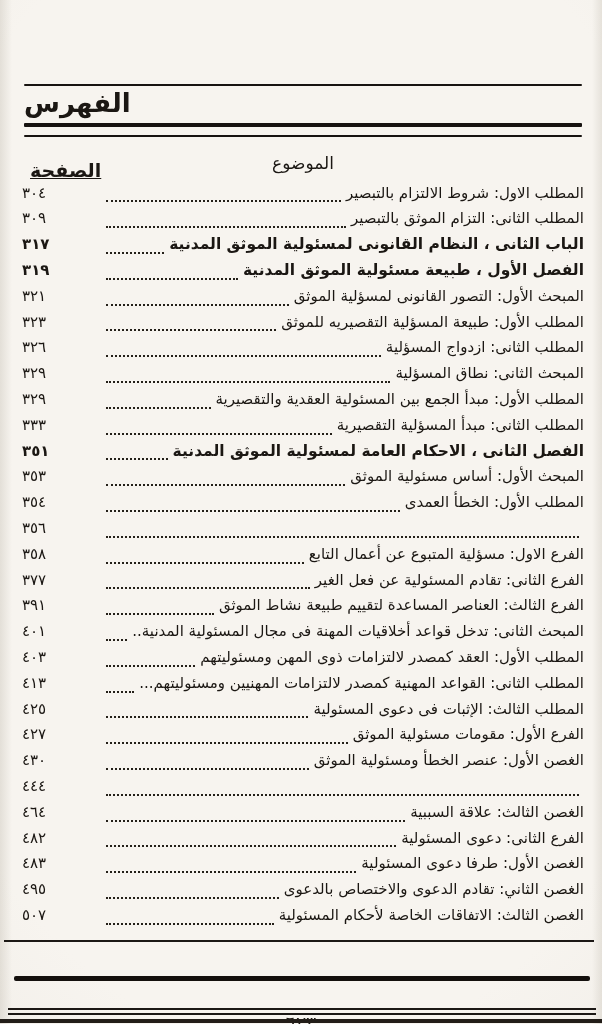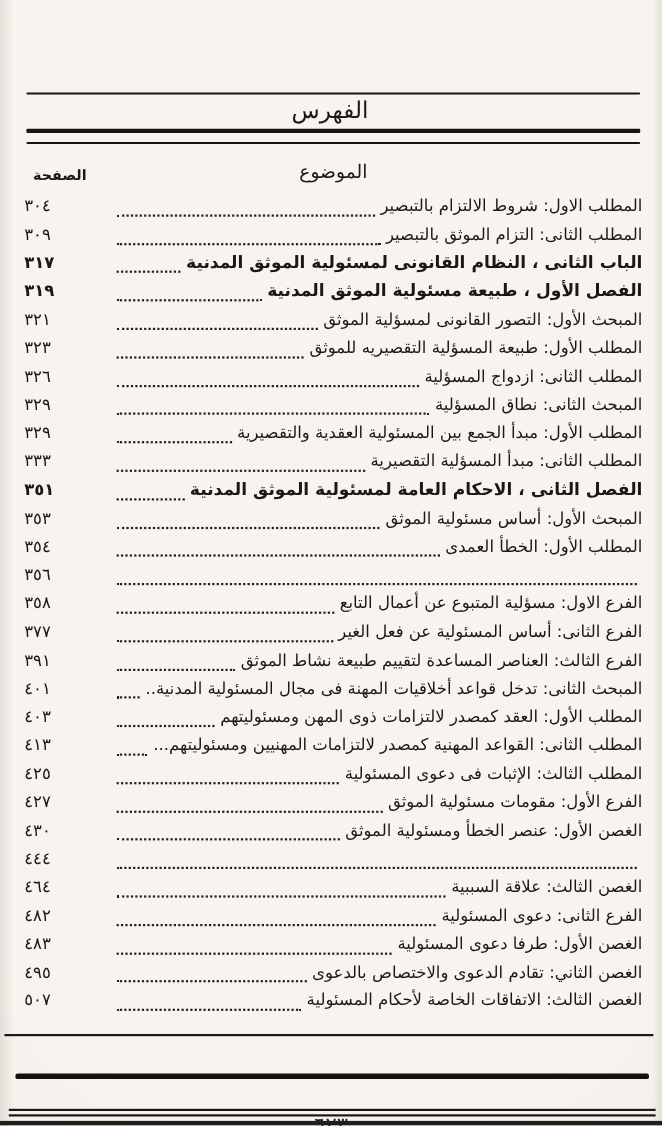--- a/index.html
+++ b/index.html
@@ -12,35 +12,35 @@
       linear-gradient(270deg, rgba(190,184,172,.30) 0, rgba(190,184,172,0) 10px),
       radial-gradient(125% 105% at 50% 45%, #f7f4ef 55%, #e9e5de 100%);
   }
   .sheet{position:absolute;inset:0;}
 
   
   .index-header{margin:84px 20px 0 24px;}
   .rule{background:#171310;border-radius:1px;}
   .r-top{height:2px;}
   .hdr-title{
-    text-align:center;font-weight:normal;font-size:21px;line-height:1.1;
+    text-align:left;font-weight:bold;font-size:26px;line-height:1.1;
     padding:3px 6px 4px 0;letter-spacing:0;
   }
   .r-mid{height:4px;margin-top:1px;}
   .r-low{height:2px;margin-top:8px;}
 
   
   .col-headers{position:relative;margin:16px 20px 0 24px;height:26px;}
   .col-subject{
     position:absolute;right:0;left:0;text-align:center;
     font-weight:normal;font-size:17px;
   }
   .col-page{
     position:absolute;left:6px;top:6px;
-    font-weight:bold;font-size:13px;
+    font-weight:bold;font-size:19px;text-decoration:underline;
   }
 
   
   .toc-list{margin:5px 18px 0 22px;}
   .toc-row{
     display:flex;align-items:baseline;height:25.8px;
     font-size:15px;white-space:nowrap;
   }
   .toc-row.bold{font-weight:bold;font-size:15.5px;}
   .toc-title{flex:0 0 auto;}
@@ -152,21 +152,21 @@
       <div class="toc-row">
     <span class="leader"></span>
     <span class="toc-page">٣٥٦</span>
   </div>
       <div class="toc-row">
     <span class="toc-title">الفرع الاول: مسؤلية المتبوع عن أعمال التابع</span>
     <span class="leader"></span>
     <span class="toc-page">٣٥٨</span>
   </div>
       <div class="toc-row">
-    <span class="toc-title">الفرع الثانى: أساس المسئولية عن فعل الغير</span>
+    <span class="toc-title">الفرع الثانى: تقادم المسئولية عن فعل الغير</span>
     <span class="leader"></span>
     <span class="toc-page">٣٧٧</span>
   </div>
       <div class="toc-row">
     <span class="toc-title">الفرع الثالث: العناصر المساعدة لتقييم طبيعة نشاط الموثق</span>
     <span class="leader"></span>
     <span class="toc-page">٣٩١</span>
   </div>
       <div class="toc-row">
     <span class="toc-title">المبحث الثانى: تدخل قواعد أخلاقيات المهنة فى مجال المسئولية المدنية..</span>

